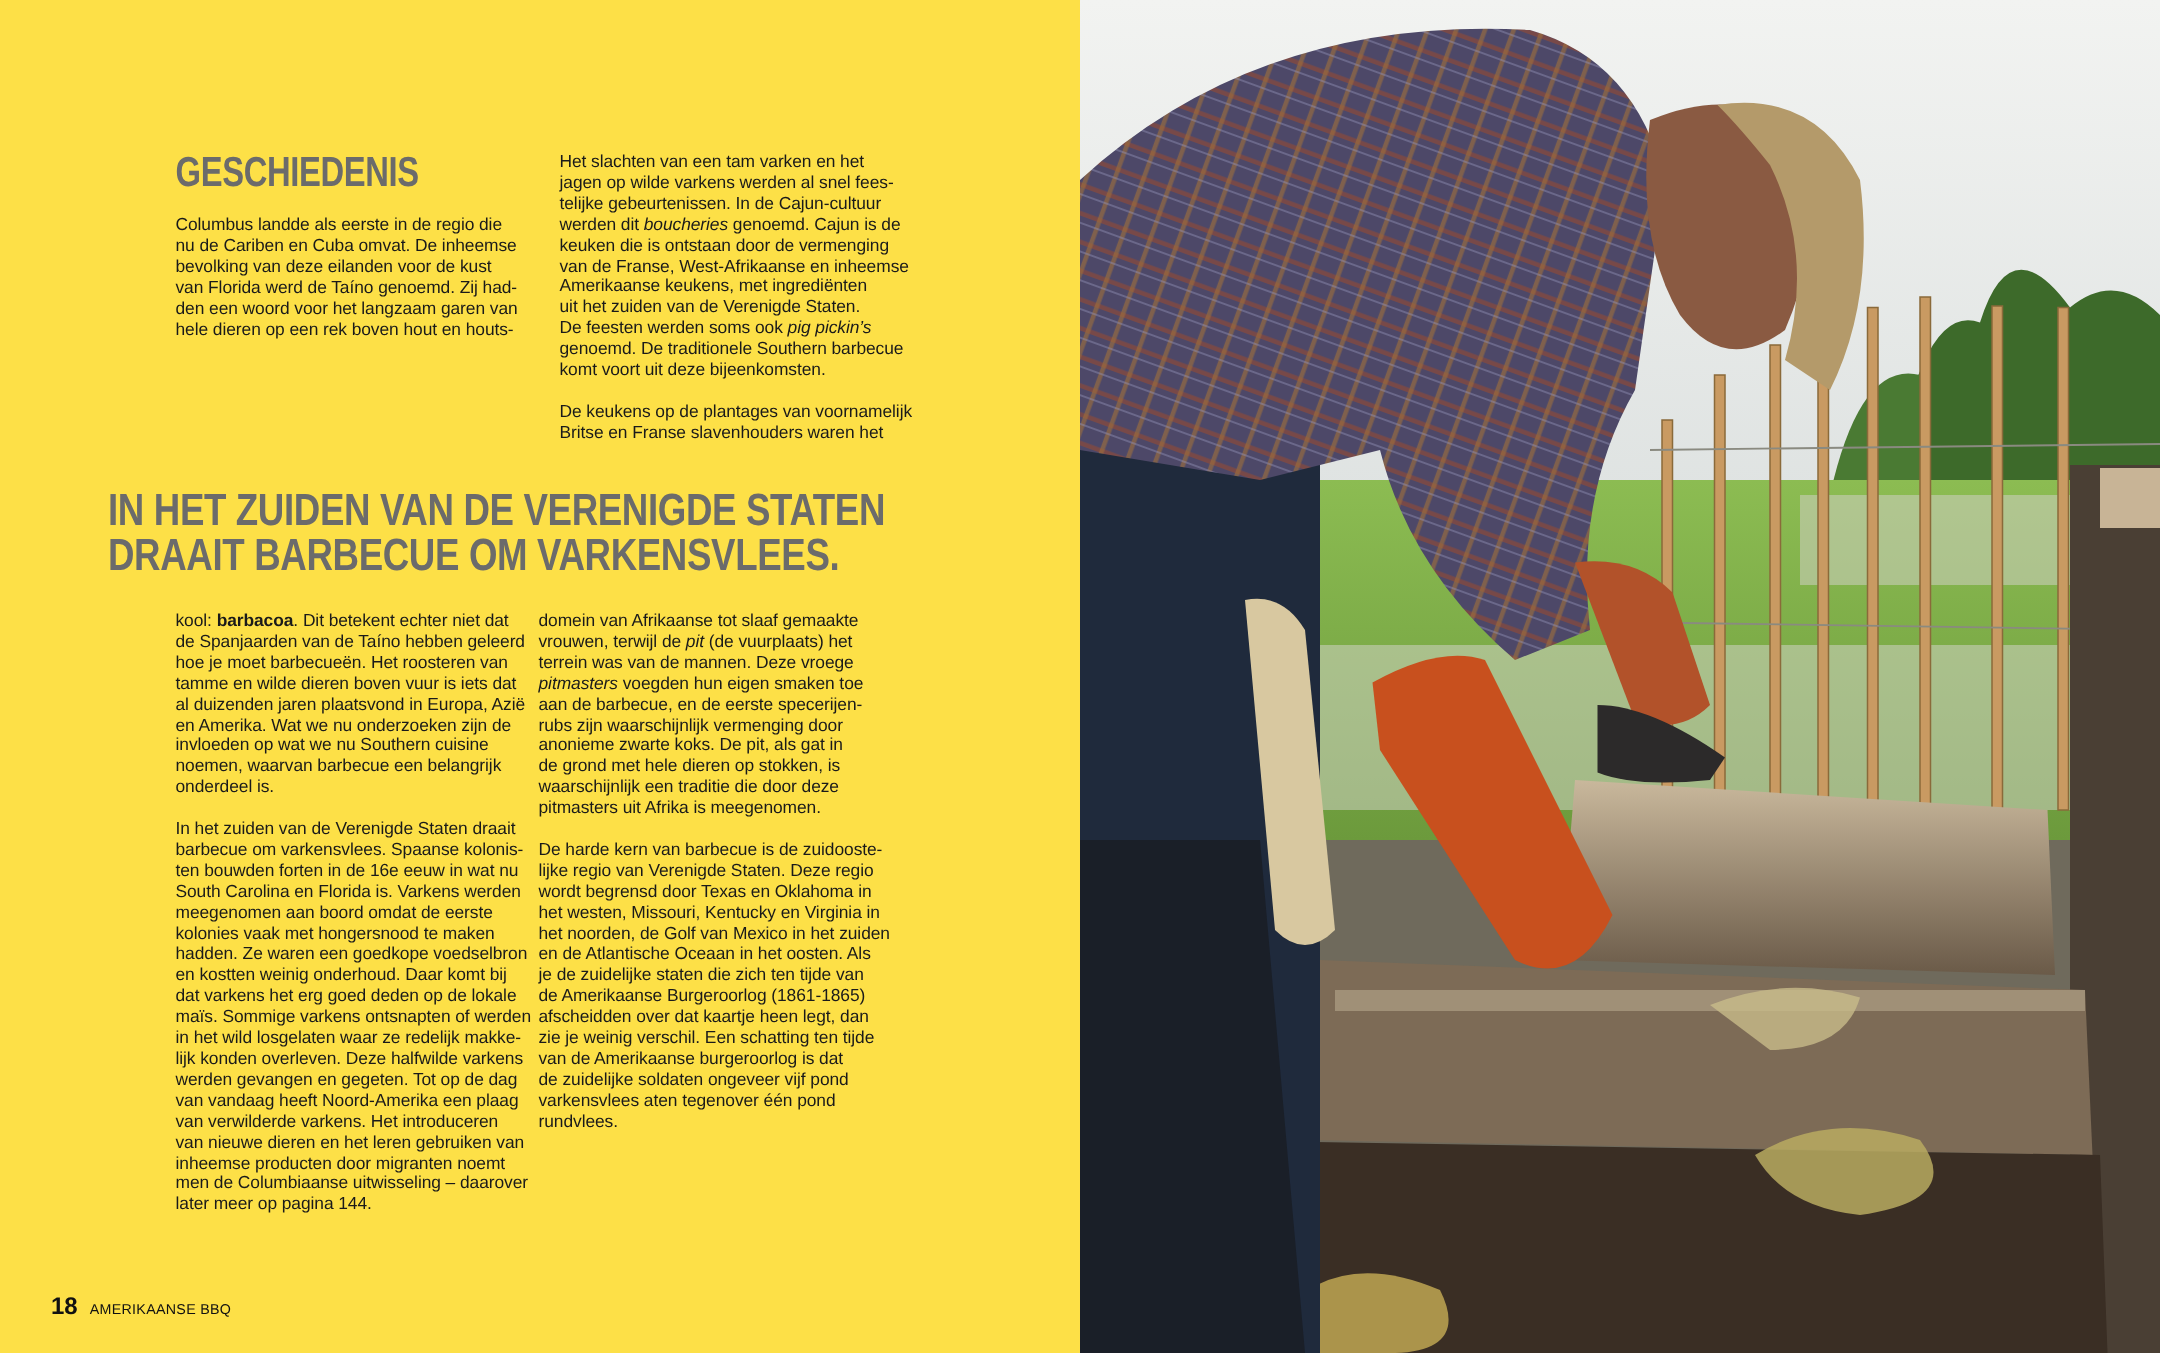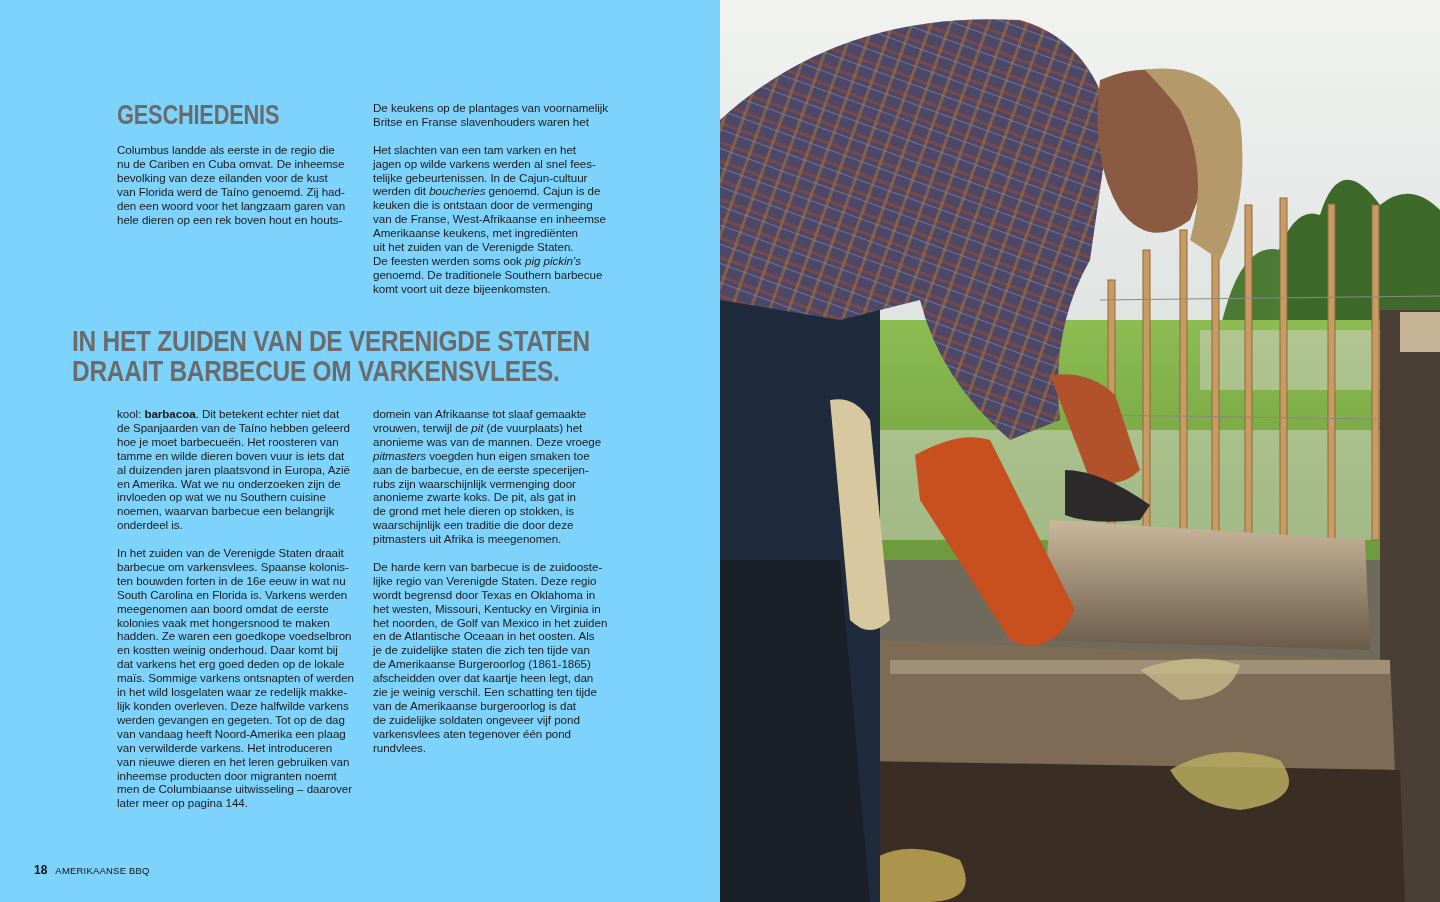--- a/index.html
+++ b/index.html
@@ -3,21 +3,21 @@
 <meta charset="utf-8">
 <style>
   html, body { margin:0; padding:0; }
   body {
     width:1440px; height:902px; overflow:hidden; position:relative;
     background:#ffffff;
     font-family:"Liberation Sans", sans-serif;
     color:#1a1a1a;
   }
   .left-page {
-    position:absolute; left:0; top:0; width:720px; height:902px; background:#7dd3fc;
+    position:absolute; left:0; top:0; width:720px; height:902px; background:#fde047;
   }
   .right-page {
     position:absolute; left:720px; top:0; width:720px; height:902px; overflow:hidden;
     background:#6f6a5c;
   }
   .col {
     position:absolute; font-size:11.6px; line-height:13.9px; color:#1a1a1a;
     letter-spacing:-0.05px;
   }
   .col p { margin:0 0 13.9px 0; white-space:pre-line; }
@@ -33,52 +33,52 @@
   }
   .pull-quote {
     position:absolute; left:72px; top:326px;
     font-weight:bold; font-size:30px; line-height:30px; color:#6b6b6b;
     transform:scaleX(0.815); transform-origin:left top; letter-spacing:-0.3px;
     white-space:pre-line; margin:0;
   }
   .folio {
     position:absolute; left:34px; top:863px; display:flex; align-items:baseline; gap:8px;
   }
-  .folio .num { font-weight:bold; font-size:12px; color:#111; }
+  .folio .num { font-weight:bold; font-size:16px; color:#111; }
   .folio .run { font-weight:normal; font-size:9.5px; color:#111; letter-spacing:0.2px; }
 </style>
 </head>
 <body>
 
 <div class="left-page">
   <h2 class="section-title">GESCHIEDENIS</h2>
 
   <div class="col" style="left:117px; top:143px; width:245px;">
     <p>Columbus landde als eerste in de regio die
 nu de Cariben en Cuba omvat. De inheemse
 bevolking van deze eilanden voor de kust
 van Florida werd de Taíno genoemd. Zij had-
 den een woord voor het langzaam garen van
 hele dieren op een rek boven hout en houts-</p>
   </div>
 
   <div class="col" style="left:373px; top:101px; width:262px;">
-    <p>De keukens op de plantages van voornamelijk
-Britse en Franse slavenhouders waren het</p>
     <p><span>Het slachten van een tam varken en het
 jagen op wilde varkens werden al snel fees-
 telijke gebeurtenissen. In de Cajun-cultuur
 werden dit </span><i>boucheries</i><span> genoemd. Cajun is de
 keuken die is ontstaan door de vermenging
 van de Franse, West-Afrikaanse en inheemse
 Amerikaanse keukens, met ingrediënten
 uit het zuiden van de Verenigde Staten.
 De feesten werden soms ook </span><i>pig pickin’s</i><span>
 genoemd. De traditionele Southern barbecue
 komt voort uit deze bijeenkomsten.</span></p>
+    <p>De keukens op de plantages van voornamelijk
+Britse en Franse slavenhouders waren het</p>
   </div>
 
   <h1 class="pull-quote">IN HET ZUIDEN VAN DE VERENIGDE STATEN
 DRAAIT BARBECUE OM VARKENSVLEES.</h1>
 
   <div class="col" style="left:117px; top:407px; width:250px;">
     <p><span>kool: </span><b>barbacoa</b><span>. Dit betekent echter niet dat
 de Spanjaarden van de Taíno hebben geleerd
 hoe je moet barbecueën. Het roosteren van
 tamme en wilde dieren boven vuur is iets dat
@@ -101,24 +101,24 @@
 lijk konden overleven. Deze halfwilde varkens
 werden gevangen en gegeten. Tot op de dag
 van vandaag heeft Noord-Amerika een plaag
 van verwilderde varkens. Het introduceren
 van nieuwe dieren en het leren gebruiken van
 inheemse producten door migranten noemt
 men de Columbiaanse uitwisseling – daarover
 later meer op pagina 144.</p>
   </div>
 
-  <div class="col" style="left:373px; top:407px; width:262px;">
+  <div class="col" style="left:359px; top:407px; width:262px;">
     <p><span>domein van Afrikaanse tot slaaf gemaakte
 vrouwen, terwijl de </span><i>pit</i><span> (de vuurplaats) het
-anonieme was van de mannen. Deze vroege
+terrein was van de mannen. Deze vroege
 </span><i>pitmasters</i><span> voegden hun eigen smaken toe
 aan de barbecue, en de eerste specerijen-
 rubs zijn waarschijnlijk vermenging door
 anonieme zwarte koks. De pit, als gat in
 de grond met hele dieren op stokken, is
 waarschijnlijk een traditie die door deze
 pitmasters uit Afrika is meegenomen.</span></p>
     <p>De harde kern van barbecue is de zuidooste-
 lijke regio van Verenigde Staten. Deze regio
 wordt begrensd door Texas en Oklahoma in

